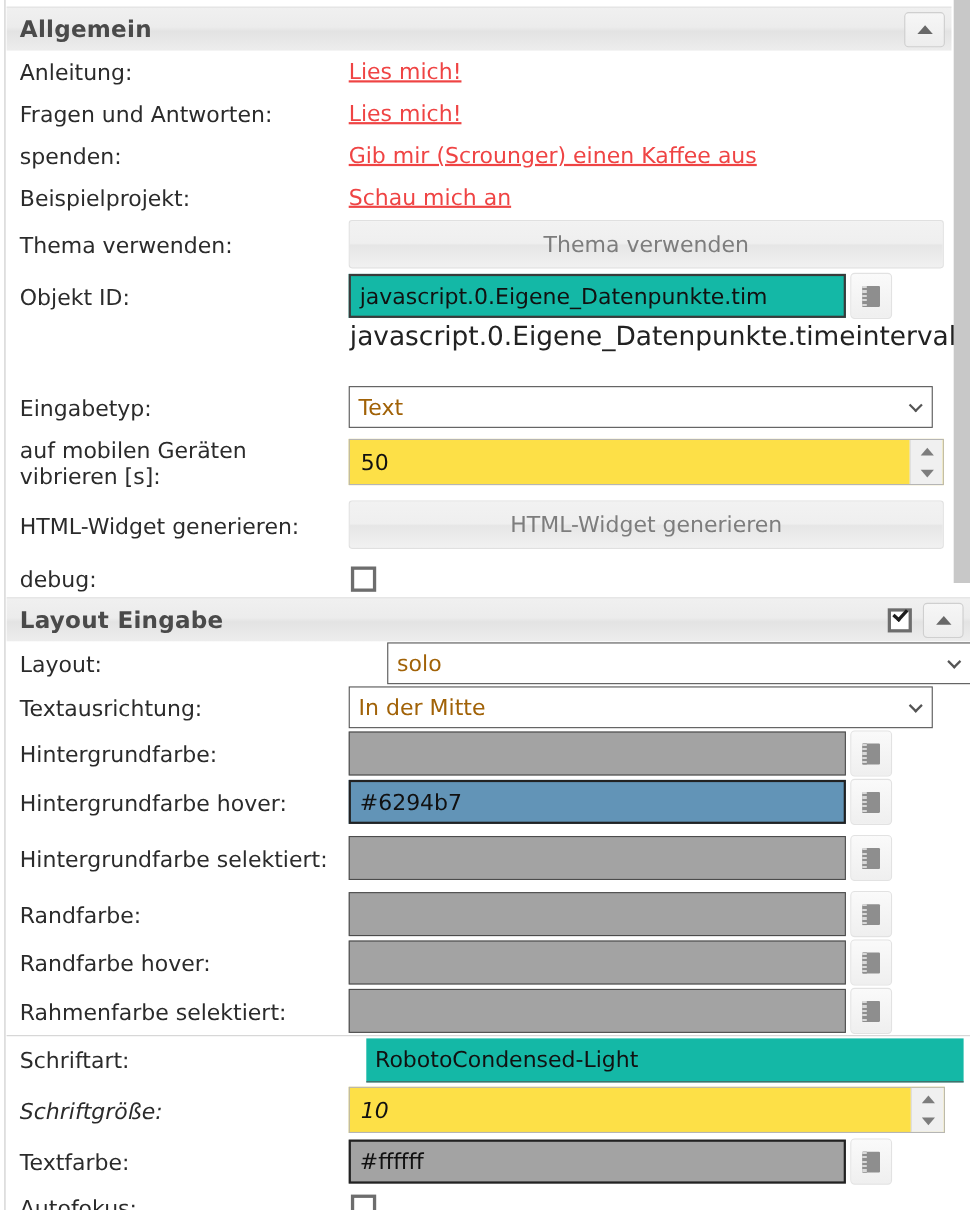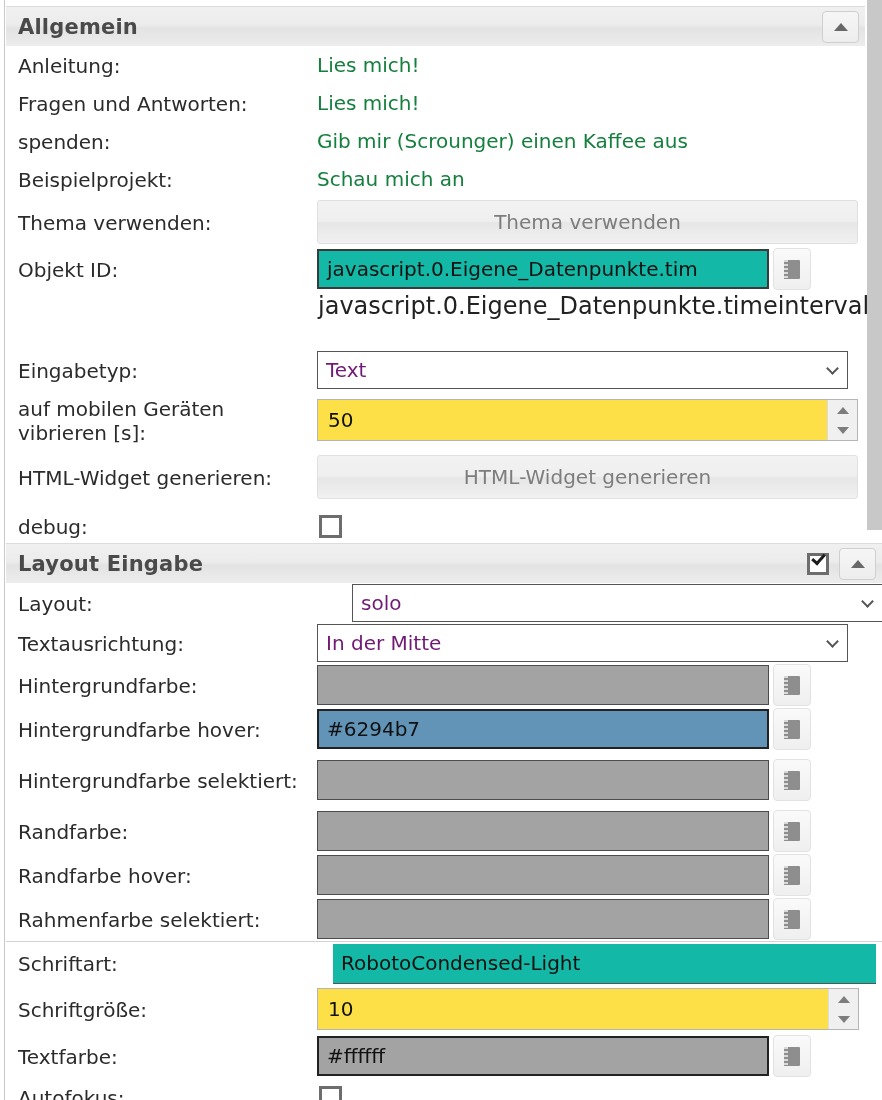--- a/index.html
+++ b/index.html
@@ -126,21 +126,22 @@
   .row-field {
     flex: 1 1 auto;
     display: flex;
     align-items: center;
     padding-right: 2px;
   }
 
   
   .lnk {
     font-size: 20px;
-    color: #15803d;
+    color: #ef4444;
+    text-decoration: underline;
     cursor: pointer;
   }
 
   
   .grey-btn {
     width: 541px;
     height: 44px;
     background: linear-gradient(to bottom, #f2f2f2 0%, #efefef 48%, #e6e6e6 52%, #f1f1f1 100%);
     border: 1px solid #e0e0e0;
     border-radius: 3px;
@@ -179,21 +180,21 @@
   .sel {
     position: relative;
     width: 531px;
     height: 38px;
     border: 1px solid #555;
     background: #fff;
     display: flex;
     align-items: center;
     padding: 0 8px;
     font-size: 20px;
-    color: #701a75;
+    color: #a16207;
     cursor: pointer;
     text-align: right;
   }
   .sel .chev {
     position: absolute;
     right: 10px; top: 50%;
     width: 9px; height: 9px;
     margin-top: -6px;
     border-right: 2px solid #555;
     border-bottom: 2px solid #555;
@@ -510,21 +511,21 @@
       </div>
     </div>
 
     <div class="row sep" style="min-height:44px;">
       <div class="row-label">Schriftart:</div>
       <div class="row-field">
         <div class="txt thin" style="width:543px;border-top:none;border-right:none;border-left:none;">RobotoCondensed-Light</div>
       </div>
     </div>
 
-    <div class="row" style="min-height:48px;">
+    <div class="row" style="min-height:48px;font-style:italic;">
       <div class="row-label">Schriftgröße:</div>
       <div class="row-field">
         <div class="spin-wrap" style="width:542px;">
           <span class="spin-val">10</span>
           <span class="spin-btns">
             <span class="sp-up"></span>
             <span class="sp-dn"></span>
           </span>
         </div>
       </div>

